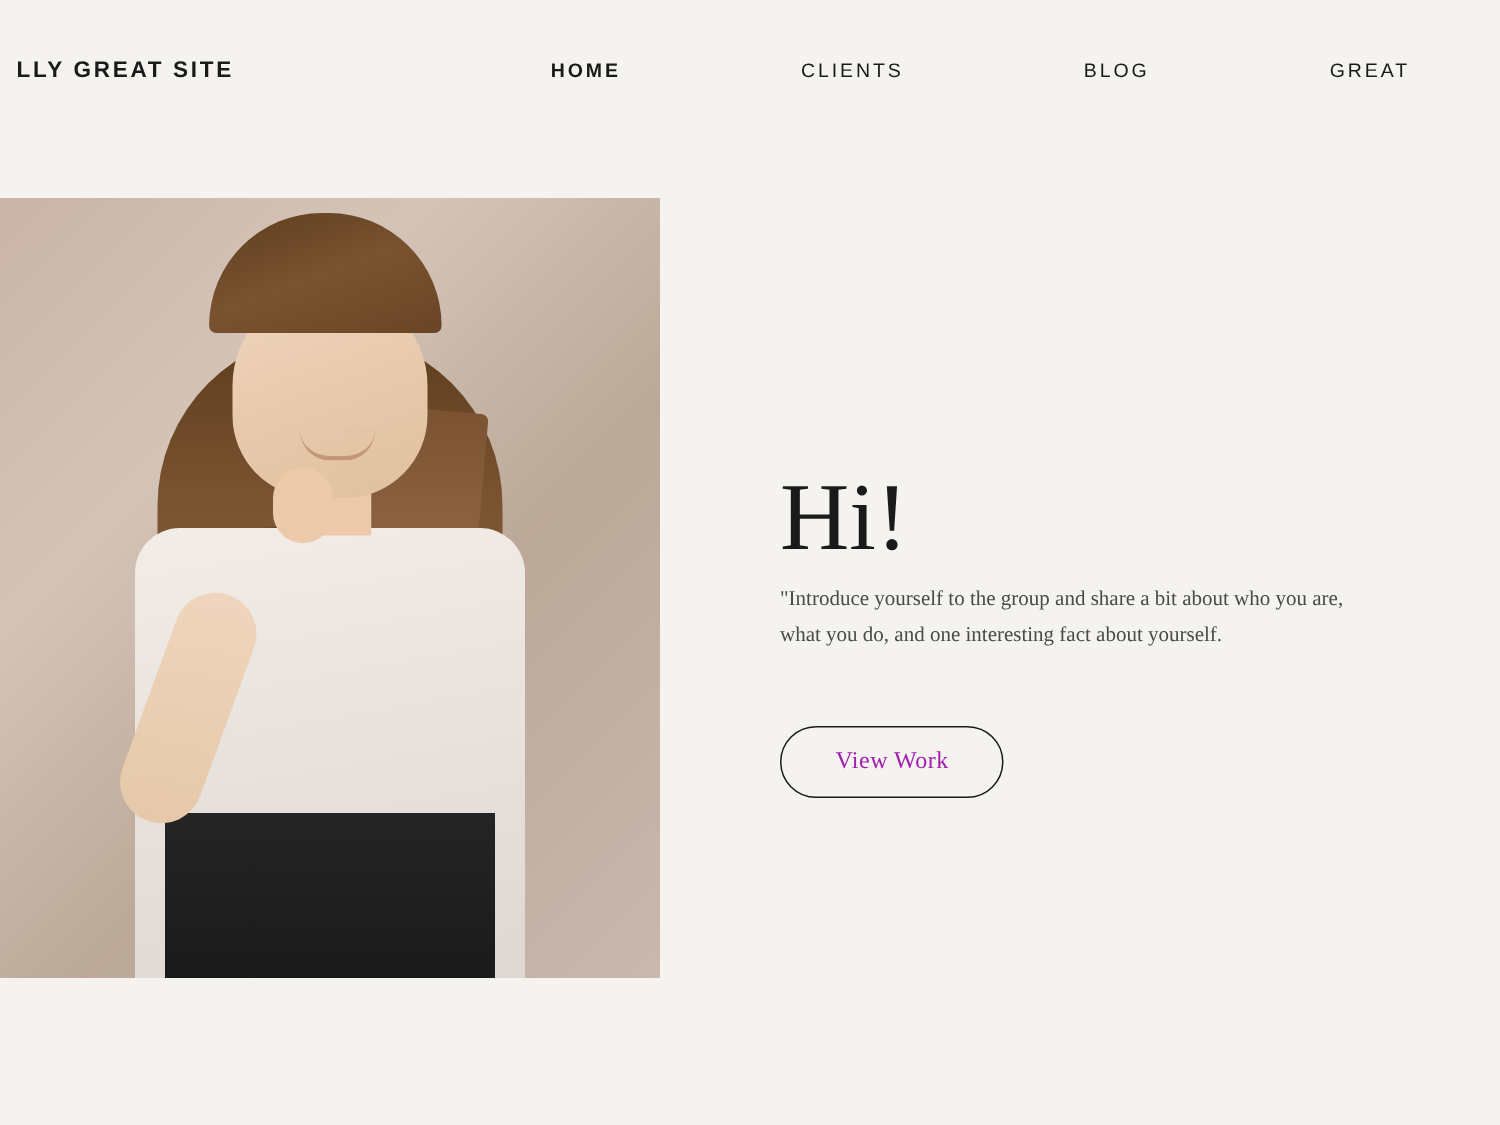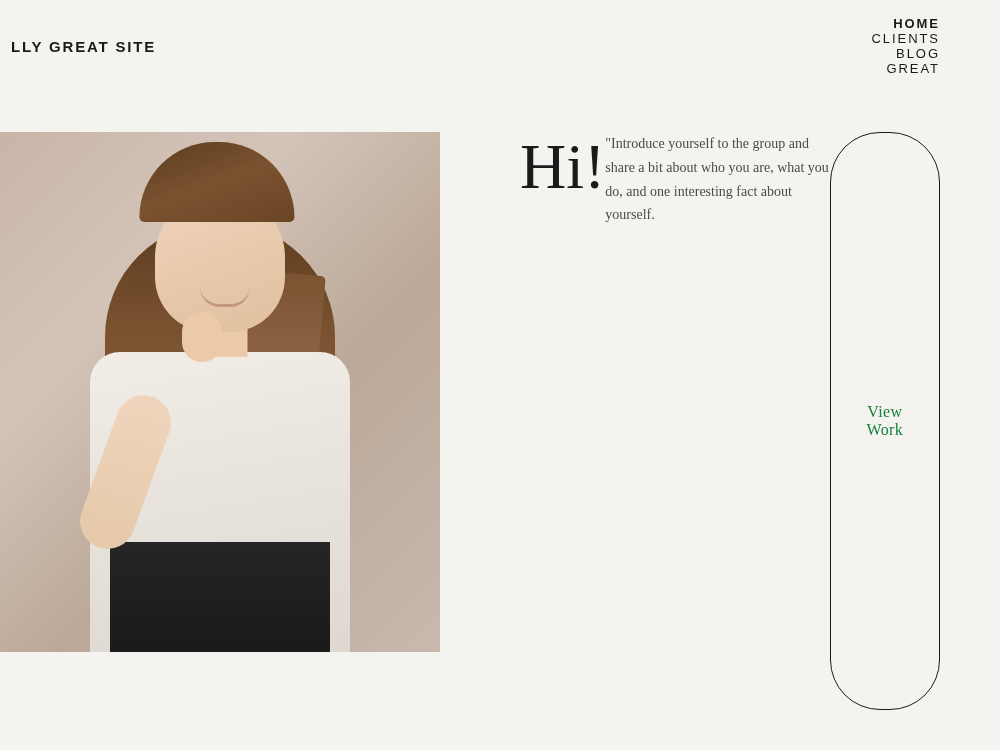--- a/index.html
+++ b/index.html
@@ -32,25 +32,24 @@
       font-size: 15px;
       font-weight: 700;
       letter-spacing: 0.12em;
       color: #1a1a1a;
       padding-left: 11px;
       white-space: nowrap;
     }
 
     .nav-links {
       display: flex;
-      align-items: flex-end;
+      align-items: flex-start;
       gap: 0;
       margin-left: auto;
       padding-right: 0;
-      flex-direction: column;
     }
 
     .nav-link {
       font-family: 'Arial', sans-serif;
       font-size: 13px;
       letter-spacing: 0.15em;
       color: #1a1a1a;
       text-decoration: none;
       padding: 0 60px;
       cursor: pointer;
@@ -105,23 +104,23 @@
       width: 260px;
       height: 50px;
       background-color: #d4cec7;
       z-index: -1;
     }
 
     
     .hero-text-container {
       flex: 1;
       display: flex;
-      flex-direction: row;
-      justify-content: space-between;
-      padding: 40px 60px 40px 80px;
+      flex-direction: column;
+      justify-content: center;
+      padding: 40px 80px 40px 80px;
     }
 
     .hero-greeting {
       font-family: Georgia, 'Times New Roman', serif;
       font-size: 64px;
       font-weight: 400;
       color: #1a1a1a;
       line-height: 1.1;
       margin-bottom: 8px;
     }
@@ -145,21 +144,21 @@
       font-style: normal;
     }
 
     .view-work-btn {
       display: inline-block;
       border: 1.5px solid #1a1a1a;
       border-radius: 50px;
       padding: 14px 36px;
       font-family: Georgia, 'Times New Roman', serif;
       font-size: 16px;
-      color: #15803d;
+      color: #a21caf;
       background: transparent;
       cursor: pointer;
       width: fit-content;
       text-decoration: none;
       letter-spacing: 0.02em;
     }
   </style>
 </head>
 <body>
 

